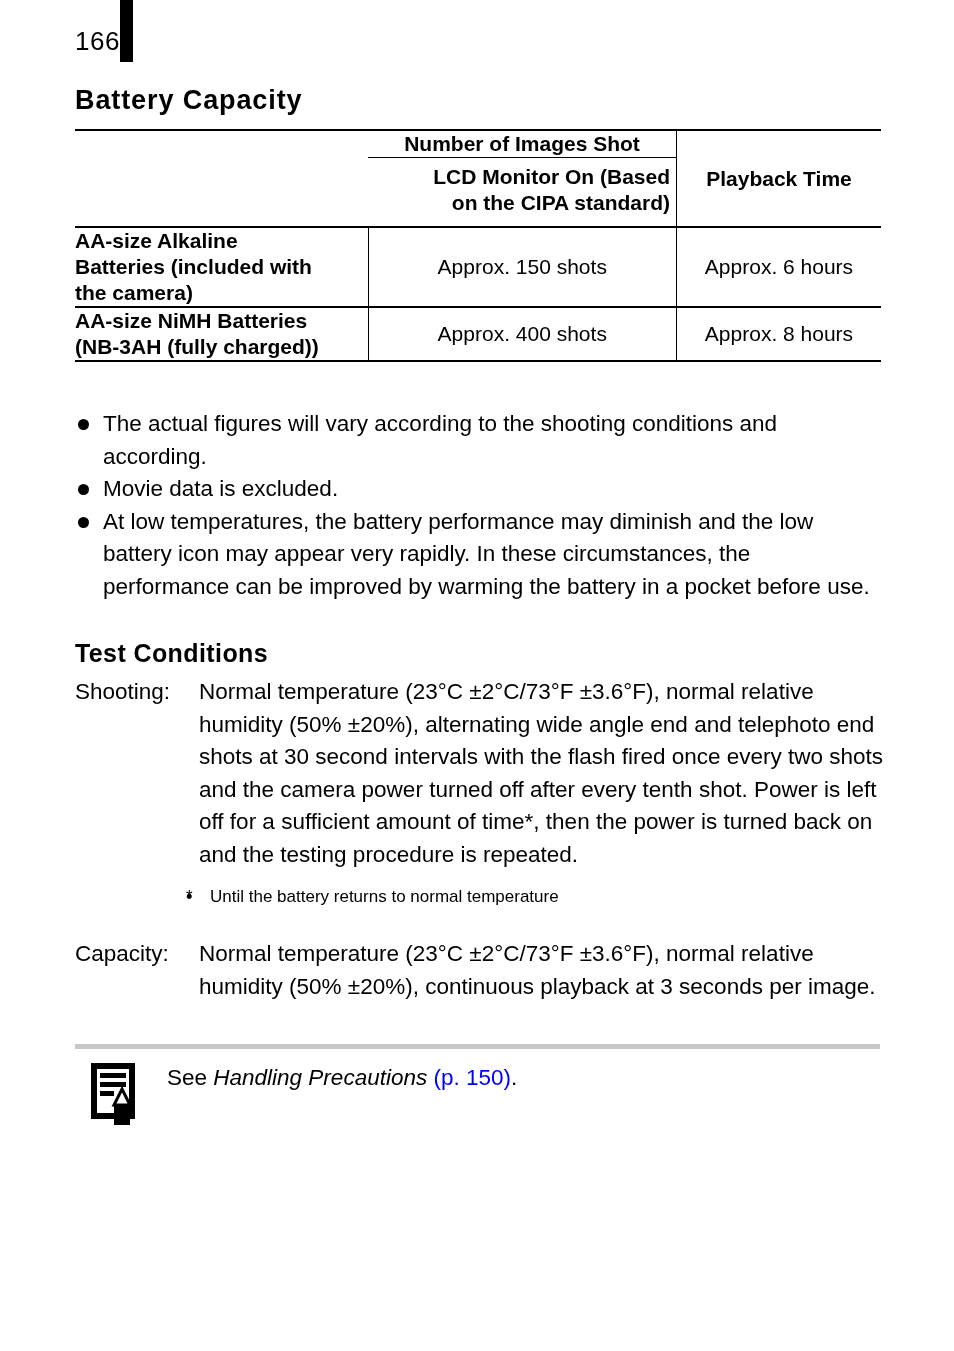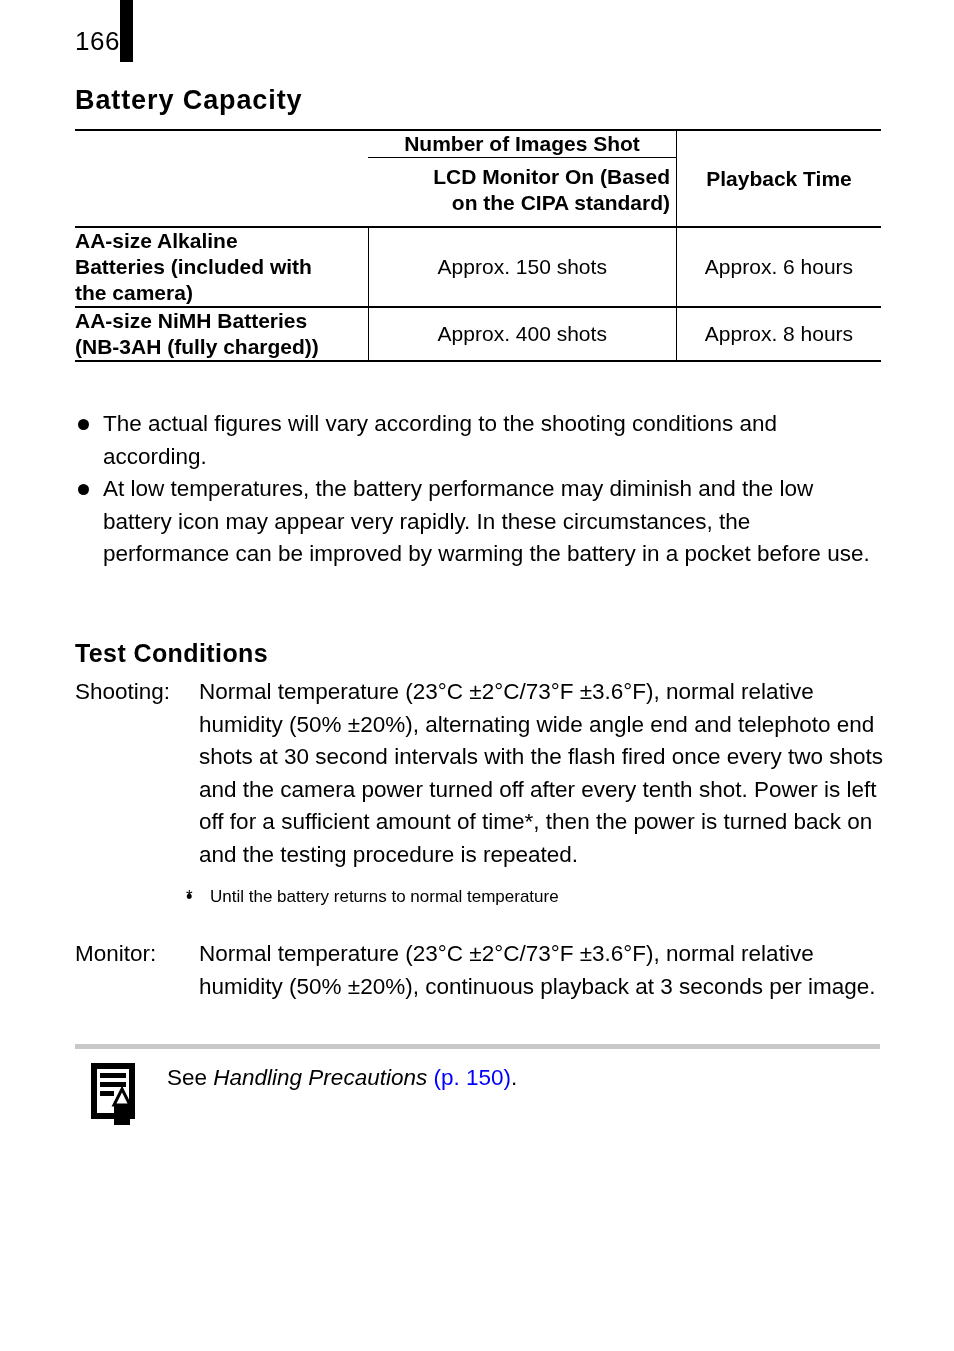--- a/index.html
+++ b/index.html
@@ -262,20 +262,24 @@
   </tbody>
 </table>
 
 <div class="notes-list">
   <div class="note-item">
     <span class="bullet"></span>
     <span>The actual figures will vary according to the shooting conditions and according.</span>
   </div>
   <div class="note-item">
     <span class="bullet"></span>
+    <span>Movie data is excluded.</span>
+  </div>
+  <div class="note-item">
+    <span class="bullet"></span>
     <span>At low temperatures, the battery performance may diminish and the low battery icon may appear very rapidly. In these circumstances, the performance can be improved by warming the battery in a pocket before use.</span>
   </div>
 </div>
 
 <div class="section-heading" id="heading-test-conditions">Test Conditions</div>
 
 <div class="def-row" id="def-shooting">
   <span class="def-term">Shooting:</span>
   <div class="def-body">Normal temperature (23°C ±2°C/73°F ±3.6°F), normal relative humidity (50% ±20%), alternating wide angle end and telephoto end shots at 30 second intervals with the flash fired once every two shots and the camera power turned off after every tenth shot. Power is left off for a sufficient amount of time*, then the power is turned back on and the testing procedure is repeated.</div>
 </div>
@@ -284,21 +288,21 @@
   <div class="subnote">
     <span class="marker">•</span>
   </div>
   <div class="subnote small-note">
     <span class="marker">*</span>
     <span>Until the battery returns to normal temperature</span>
   </div>
 </div>
 
 <div class="def-row" id="def-playback">
-  <span class="def-term">Monitor:</span>
+  <span class="def-term">Capacity:</span>
   <div class="def-body">Normal temperature (23°C ±2°C/73°F ±3.6°F), normal relative humidity (50% ±20%), continuous playback at 3 seconds per image.</div>
 </div>
 
 <div class="footer-divider"></div>
 
 <div class="footer-note">
   <span class="footer-note-icon">
     <svg viewBox="0 0 56 66" width="56" height="66" aria-hidden="true">
       <rect x="2" y="2" width="44" height="56" fill="#000000"></rect>
       <rect x="8" y="8" width="32" height="44" fill="#ffffff"></rect>

